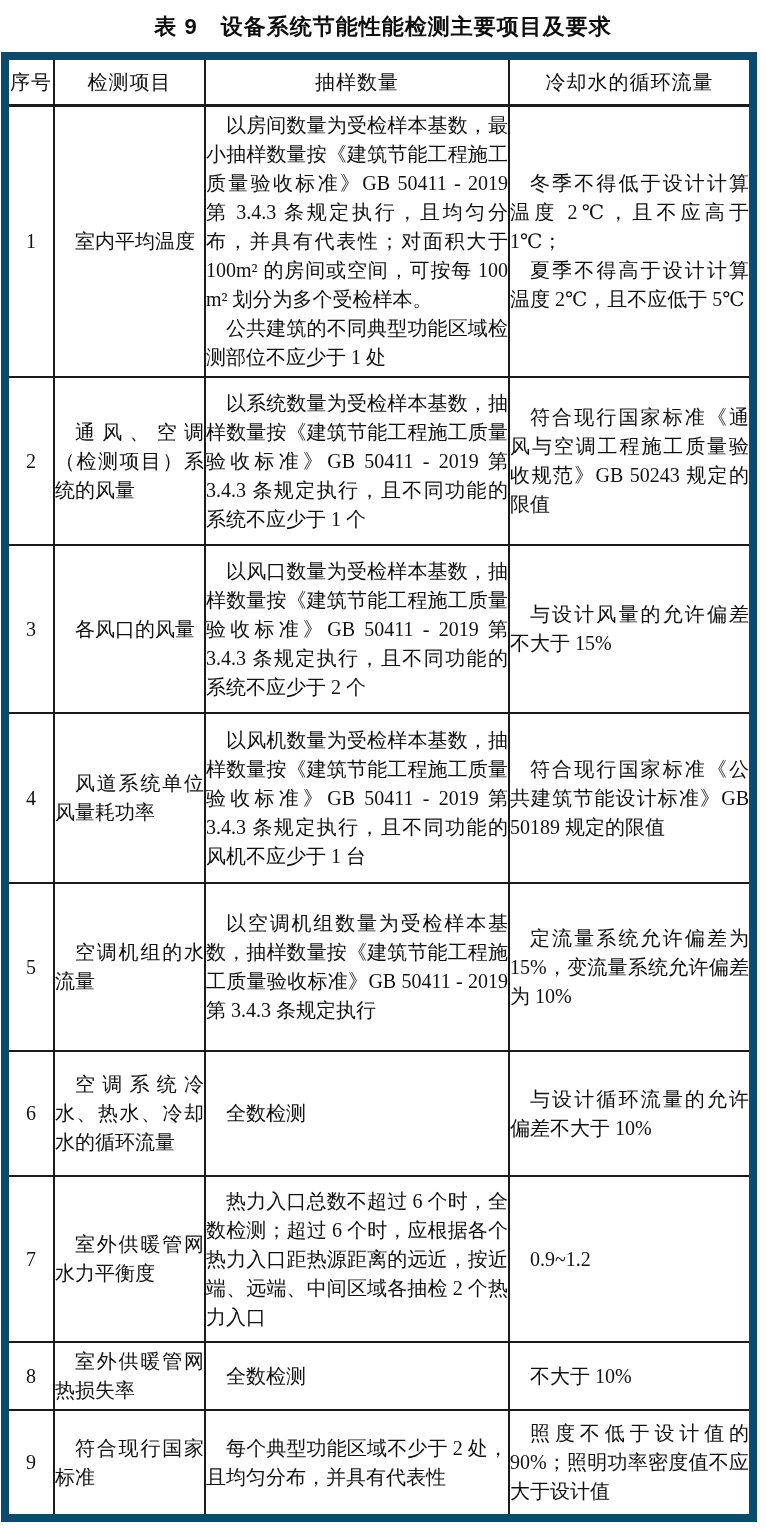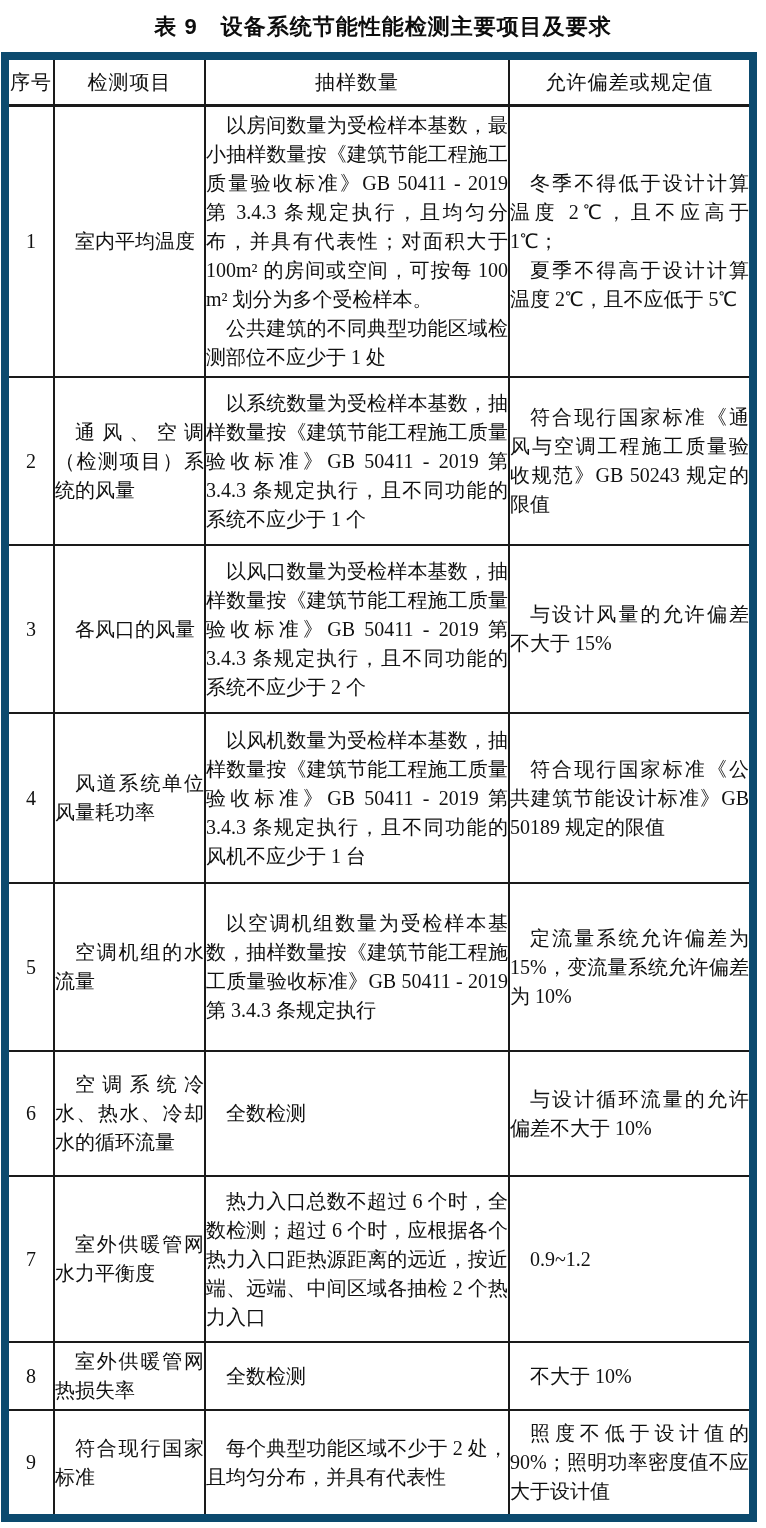--- a/index.html
+++ b/index.html
@@ -53,21 +53,20 @@
     padding: 4px 8px;
     text-align: justify;
   }
   .sampling-cell {
     padding: 4px 11px;
     text-align: justify;
   }
   .requirement-cell {
     padding: 4px 11px;
     text-align: justify;
-    font-family: Liberation Serif, serif;
   }
   .para {
     margin: 0;
     text-indent: 1em;
   }
   .footnote {
     margin: 13px 6px 0 18px;
     font-size: 20px;
     line-height: 30px;
     padding-left: 2.9em;
@@ -86,21 +85,21 @@
     <col style="width:49px">
     <col style="width:151px">
     <col style="width:304px">
     <col style="width:244px">
   </colgroup>
   <thead>
     <tr>
       <th>序号</th>
       <th>检测项目</th>
       <th>抽样数量</th>
-      <th>允许偏差或规定值</th>
+      <th>冷却水的循环流量</th>
     </tr>
   </thead>
   <tbody>
       <tr>
         <td class="num-cell" style="height: 255px;">1</td>
         <td class="item-cell">
           <div class="para">室内平均温度</div>
         </td>
         <td class="sampling-cell">
           <div class="para">以房间数量为受检样本基数，最小抽样数量按《建筑节能工程施工质量验收标准》GB 50411 - 2019 第 3.4.3 条规定执行，且均匀分布，并具有代表性；对面积大于 100m² 的房间或空间，可按每 100 m² 划分为多个受检样本。</div>

